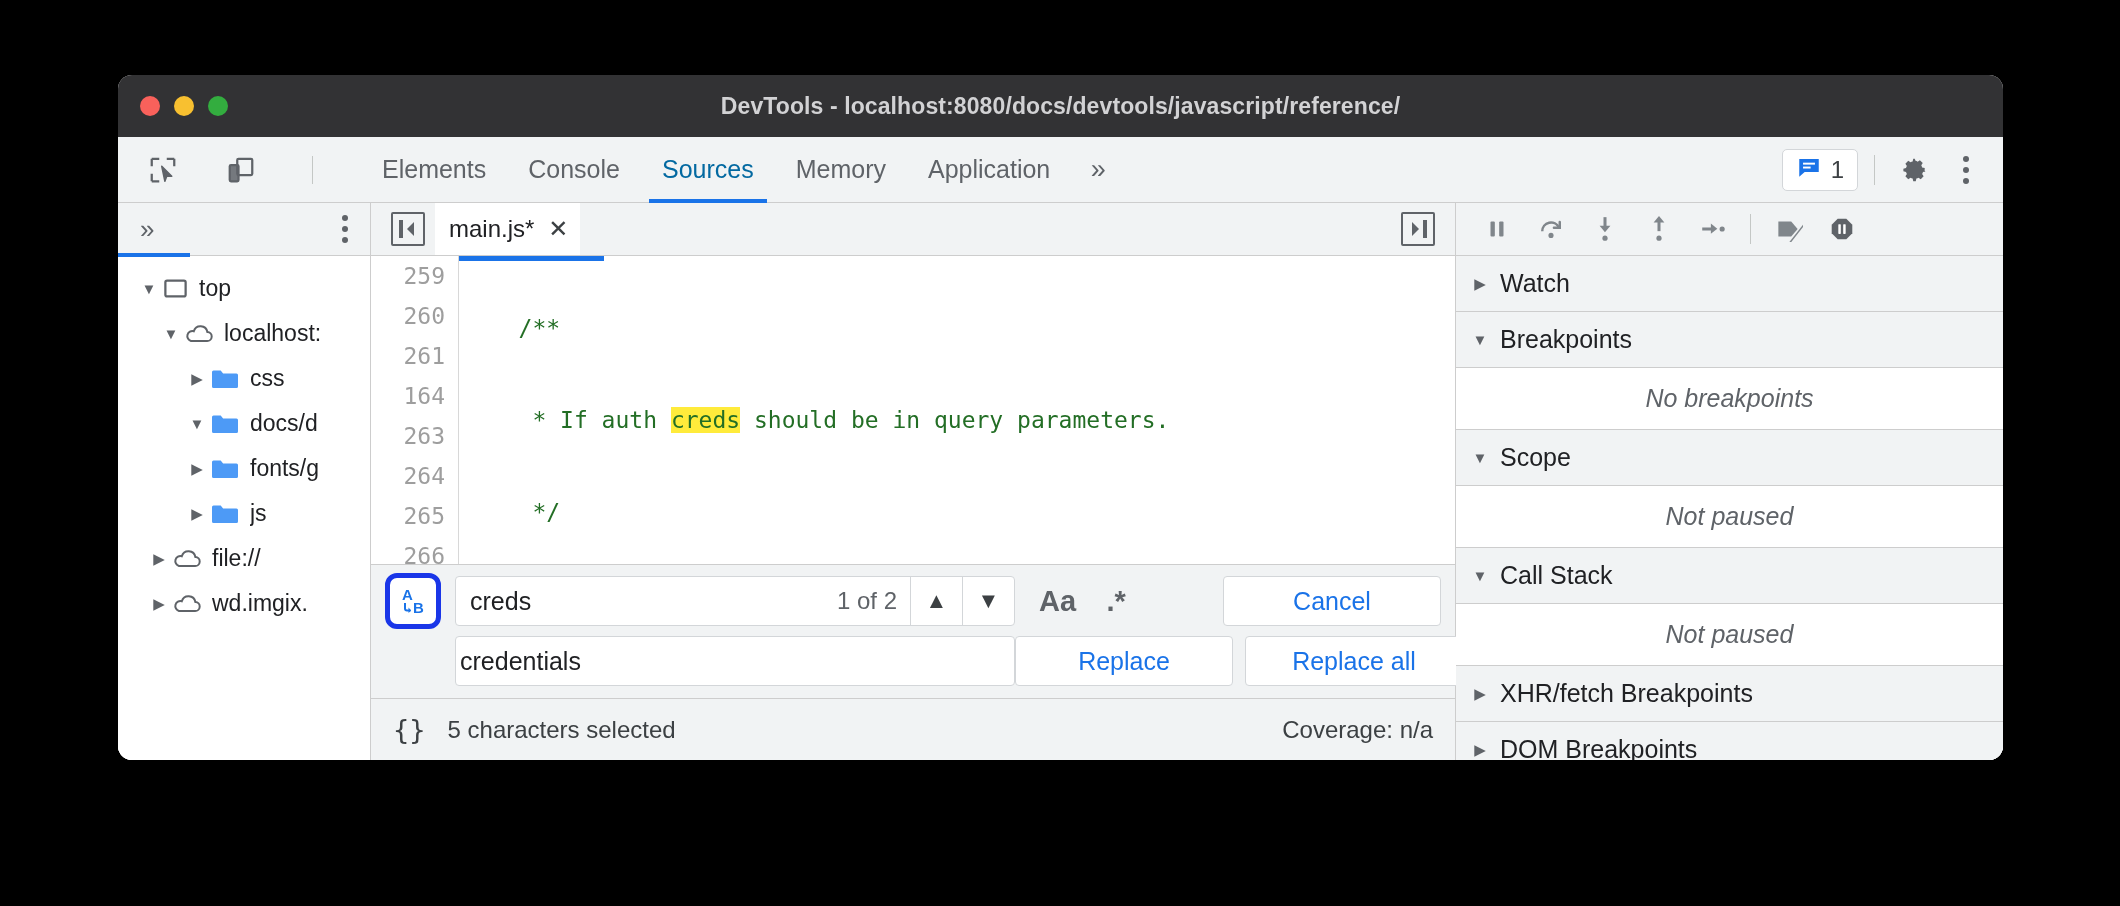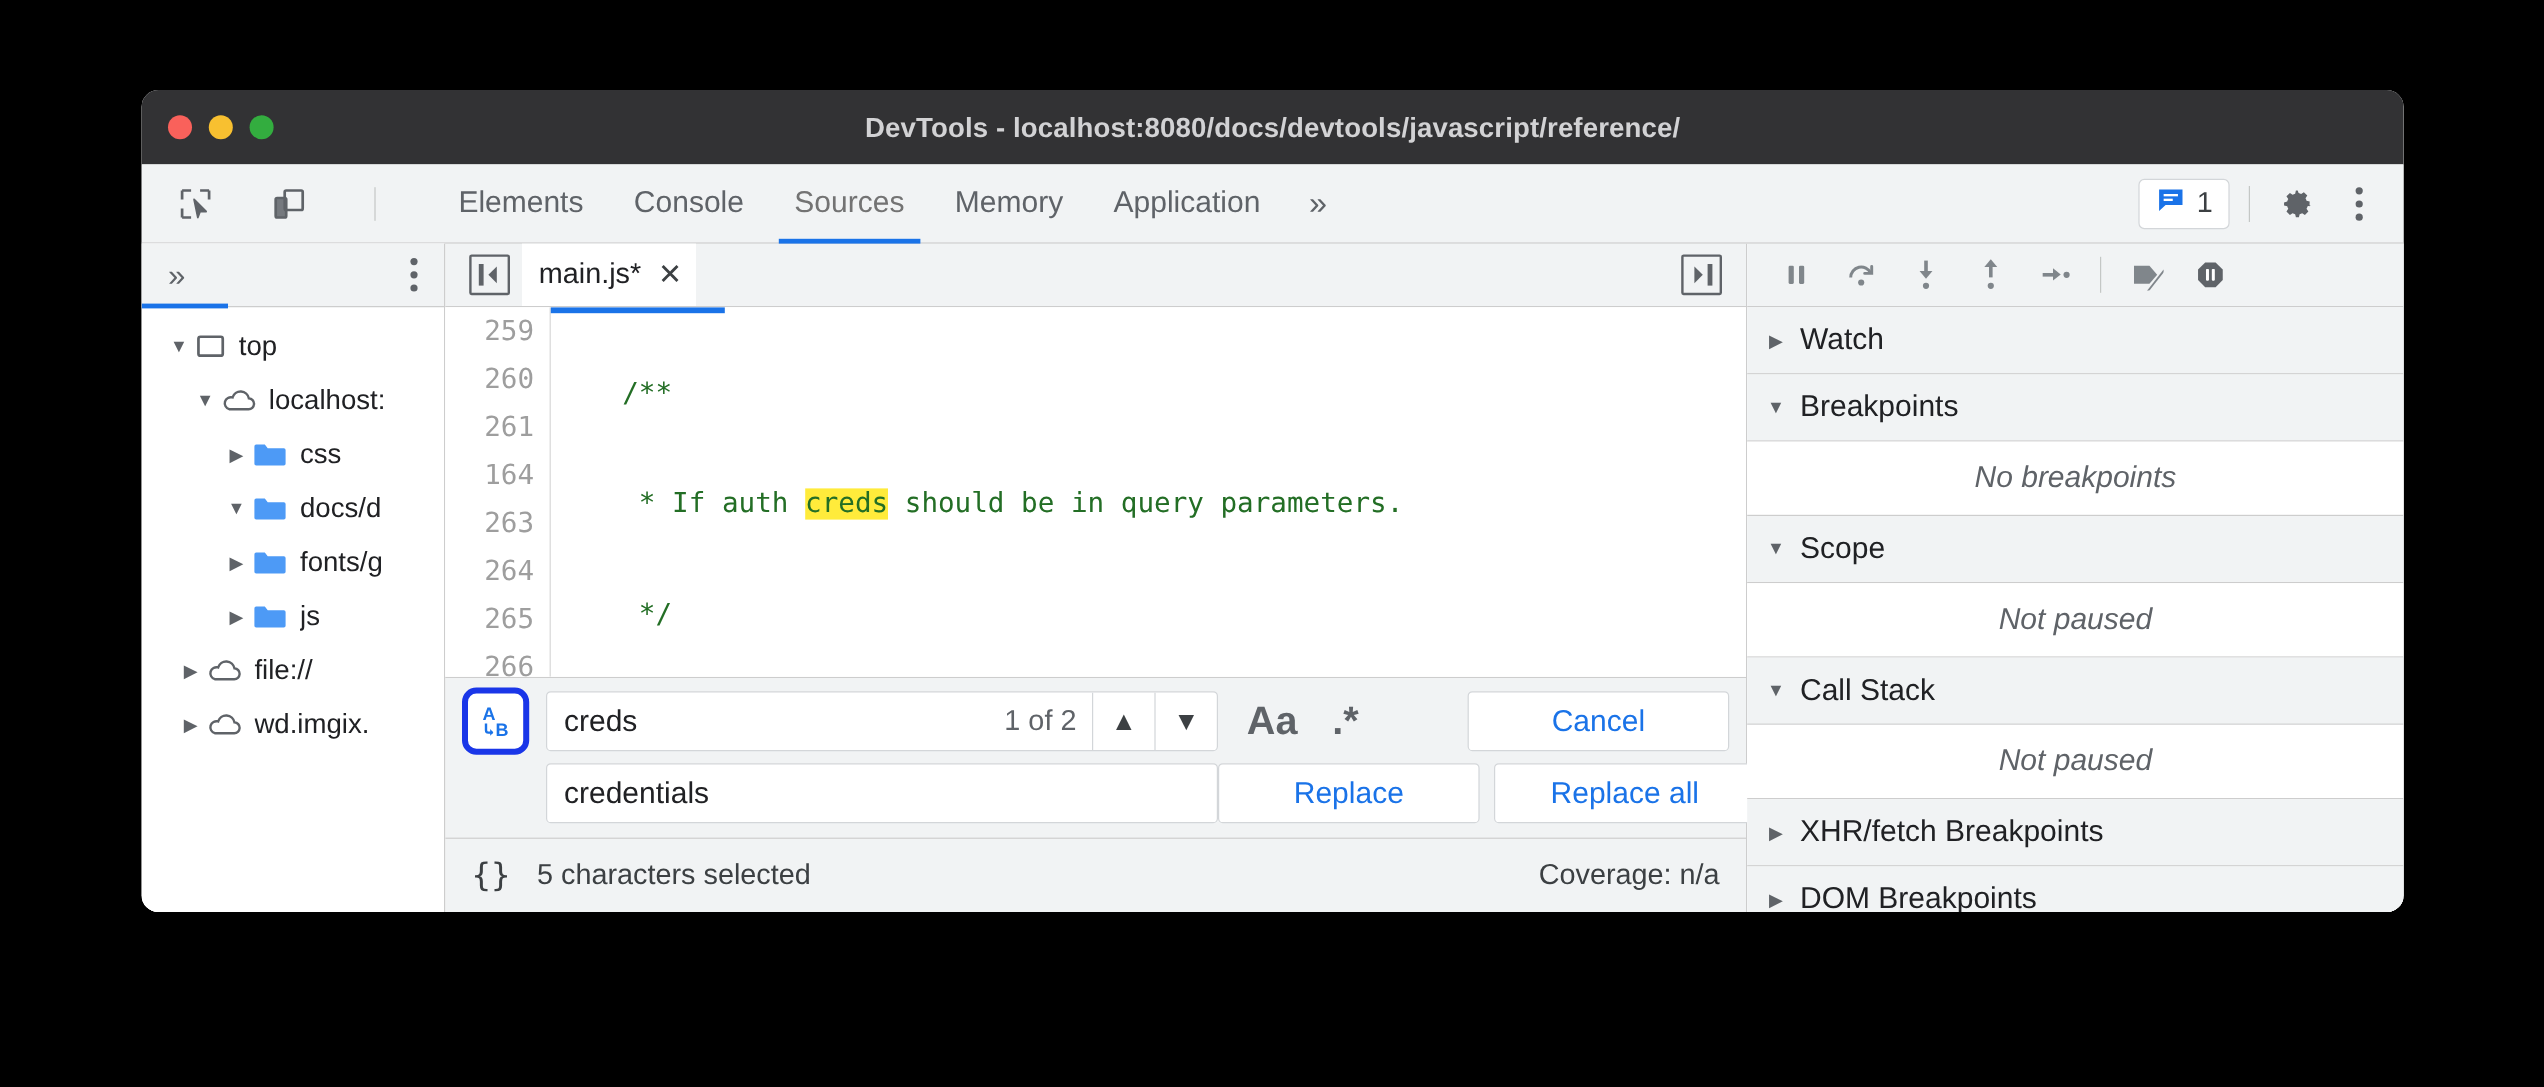--- a/index.html
+++ b/index.html
@@ -82,21 +82,21 @@
   }
   .tabs { display: flex; align-items: stretch; height: 100%; }
   .tab {
     display: flex; align-items: center;
     padding: 0 21px;
     font-size: 25px;
     color: #5f6368;
     position: relative;
     white-space: nowrap;
   }
-  .tab.active { color: #737373; align-items: center; }
+  .tab.active { color: #0369a1; align-items: center; }
   .tab.active::after {
     content: "";
     position: absolute;
     left: 8px; right: 8px; bottom: -1px;
     height: 4px;
     background: #1a73e8;
   }
   .more-tabs {
     display: flex; align-items: center; justify-content: center;
     width: 54px; height: 100%;
@@ -303,21 +303,21 @@
     display: flex; align-items: center; justify-content: center;
     border-left: 1px solid #d3d6d9;
     color: #3c4043;
     font-size: 22px;
   }
   .toggle-btn {
     display: flex; align-items: center; justify-content: center;
     height: 50px;
     min-width: 56px;
     padding: 0 12px;
-    font-size: 33px;
+    font-size: 29px;
     font-weight: bold;
     color: #5f6368;
   }
   .sb-spacer { flex: 1 1 auto; }
   .btn {
     height: 50px;
     border: 1px solid #d3d6d9;
     border-radius: 4px;
     background: #fff;
     color: #1a73e8;
@@ -328,21 +328,21 @@
   .btn.cancel { flex: 0 0 218px; }
   .btn.replace { flex: 0 0 218px; }
   .btn.replace-all { flex: 0 0 218px; }
   .replace-field {
     flex: 0 0 560px;
     height: 50px;
     background: #fff;
     border: 1px solid #d3d6d9;
     border-radius: 4px;
     display: flex; align-items: center;
-    padding-left: 14px;
+    padding-left: 4px;
     font-size: 25px;
     color: #202124;
   }
   .gap10 { width: 12px; flex: 0 0 12px; }
 
   
   .statusbar {
     flex: 0 0 62px;
     height: 62px;
     background: #f1f3f4;

